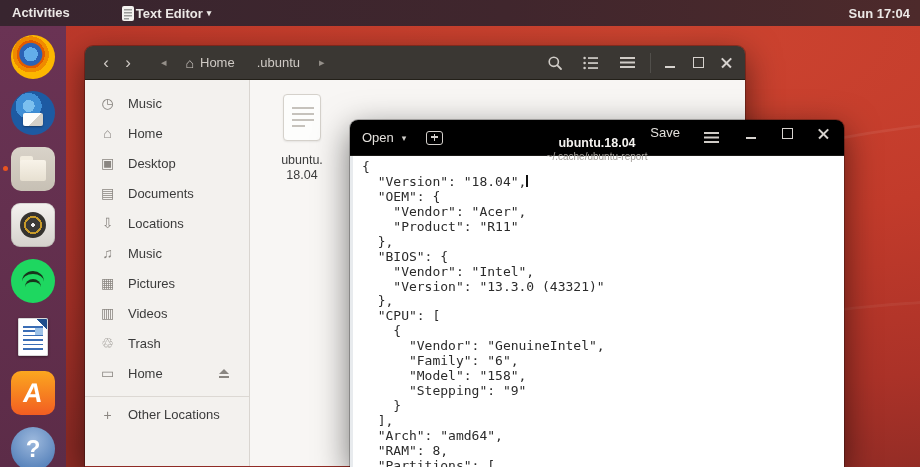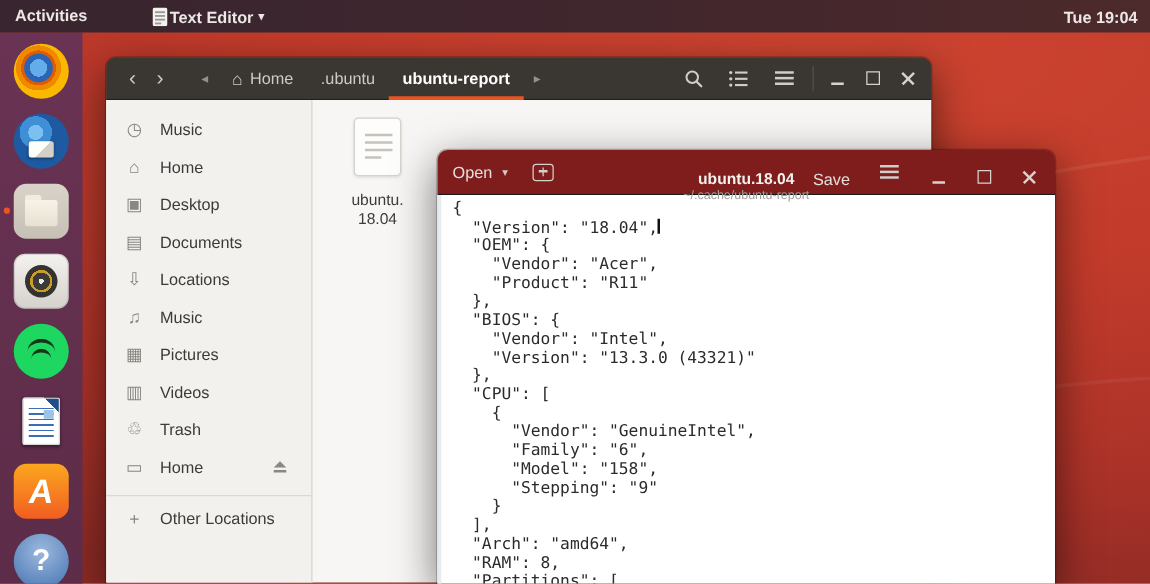--- a/index.html
+++ b/index.html
@@ -115,52 +115,52 @@
   .file-doc { width:38px; height:47px; margin:0 auto; background:
       linear-gradient(#c6c2bc,#c6c2bc) 8px 12px/22px 2px no-repeat,
       linear-gradient(#c6c2bc,#c6c2bc) 8px 18px/22px 2px no-repeat,
       linear-gradient(#c6c2bc,#c6c2bc) 8px 24px/22px 2px no-repeat,
       linear-gradient(#c6c2bc,#c6c2bc) 8px 30px/13px 2px no-repeat,
       #fdfdfc; border:1px solid #d5d1cb; border-radius:4px; box-shadow:0 1px 2px rgba(0,0,0,.08); }
   .file-label { margin-top:12px; font-size:12.5px; line-height:14.5px; color:#3c3c3c; }
 
   
   .editor-win { left:350px; top:120px; width:494px; height:347px; z-index:20; border-radius:8px 8px 0 0; }
-  .editor-head { position:relative; height:36px; background:#7f1d1d; border-radius:8px 8px 0 0;
+  .editor-head { position:relative; height:36px; background:#000000; border-radius:8px 8px 0 0;
       padding:0 12px; color:#e3e0dc; font-size:13px; display:flex; align-items:center; gap:20px;
       border-bottom:1px solid #1a1917; }
   .open-btn { display:flex; align-items:center; gap:8px; }
   .open-caret { font-size:9px; color:#cfccc8; }
   .newtab-btn { position:relative; width:17px; height:14px; border:1.6px solid #d4d0cc; border-radius:3px; }
   .newtab-btn::before { content:""; position:absolute; left:3.5px; top:4.9px; width:7px; height:1.6px; background:#d4d0cc; }
   .newtab-btn::after  { content:""; position:absolute; left:6.2px; top:2.2px; width:1.6px; height:7px; background:#d4d0cc; }
   .ed-title-wrap { position:absolute; left:50%; top:16px; transform:translateX(-50%); text-align:center; }
   .ed-title { font-size:12.5px; font-weight:bold; color:#f4f2ef; line-height:15px; }
   .ed-subtitle { font-size:10px; color:#a29e99; line-height:12px; }
-  .ed-right { margin-left:auto; display:flex; align-items:flex-end; gap:18px; }
+  .ed-right { margin-left:auto; display:flex; align-items:flex-start; gap:18px; }
   .editor-body { height:311px; background:#ffffff; border-left:3px solid #e8ebee; overflow:hidden;
       padding:4px 0 0 9px; }
   .code-line { font-family:"DejaVu Sans Mono", monospace; font-size:13px; height:14.95px;
       line-height:14.95px; white-space:pre; color:#2b2b2b; }
   .caret { display:inline-block; width:1.5px; height:12px; background:#111; vertical-align:-1px; }
 </style>
 </head>
 <body>
 
 <div class="swoosh sw1"></div>
 <div class="swoosh sw2"></div>
 
 <div class="topbar">
   <div class="tb-activities">Activities</div>
   <div class="tb-app">
     <span class="gedit-mini"></span>
     <span>Text Editor</span>
     <span class="tb-caret">▾</span>
   </div>
-  <div class="tb-clock">Tue 19:04</div>
+  <div class="tb-clock">Sun 17:04</div>
 </div>
 
 <div class="dock">
 
     <div class="dock-item">
 
       <span class="di di-firefox">
         
       </span>
     </div>
@@ -221,23 +221,20 @@
     <span class="nav-btn">›</span>
     <div class="bc">
       <span class="bc-arrow">◂</span>
       <div class="bc-btn">
         <span class="bc-home-glyph">⌂</span>
         <span>Home</span>
       </div>
       <div class="bc-btn">
         <span>.ubuntu</span>
       </div>
-      <div class="bc-btn bc-current">
-        <span>ubuntu-report</span>
-      </div>
       <span class="bc-arrow">▸</span>
     </div>
     <div class="fh-icons">
       <span class="icon-btn">
         <svg width="16" height="16" viewBox="0 0 16 16">
             <circle cx="6.8" cy="6.8" r="4.6" fill="none" stroke="#d0ccc7" stroke-width="1.6"></circle>
             <line x1="10.4" y1="10.4" x2="14" y2="14" stroke="#d0ccc7" stroke-width="1.8" stroke-linecap="round"></line>
           </svg>
       </span>
       <span class="icon-btn">

